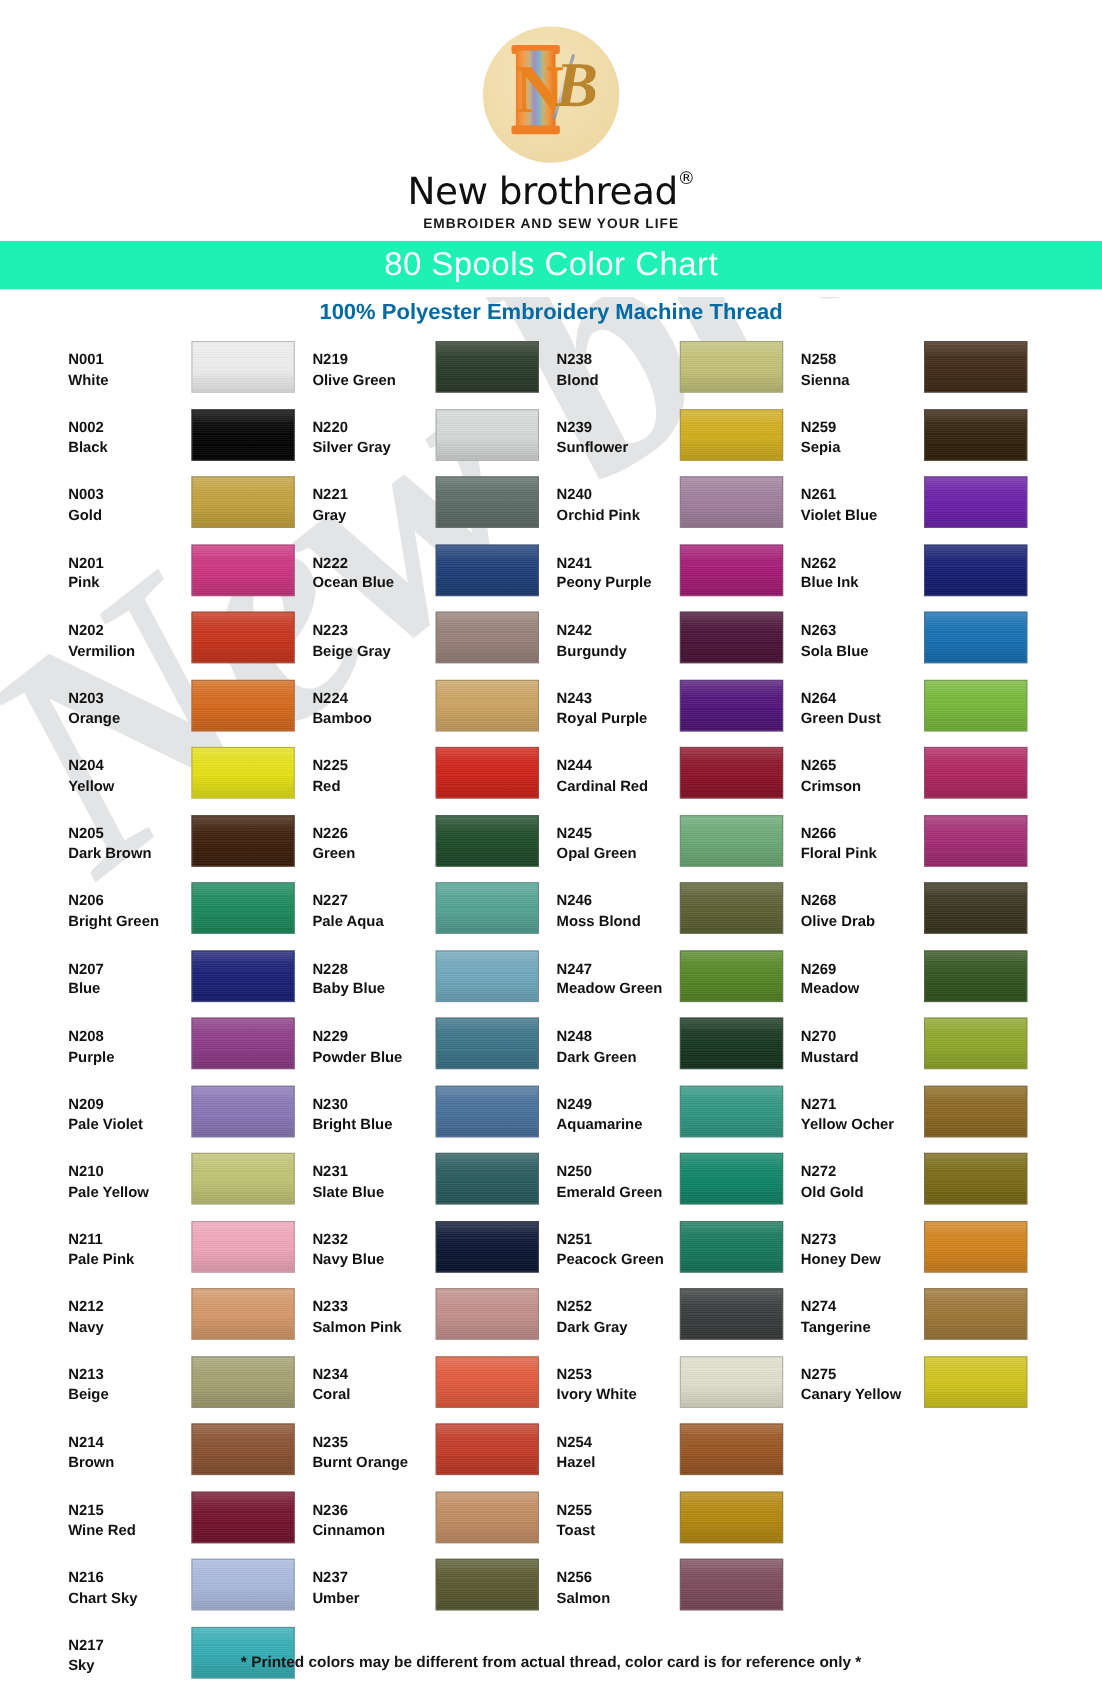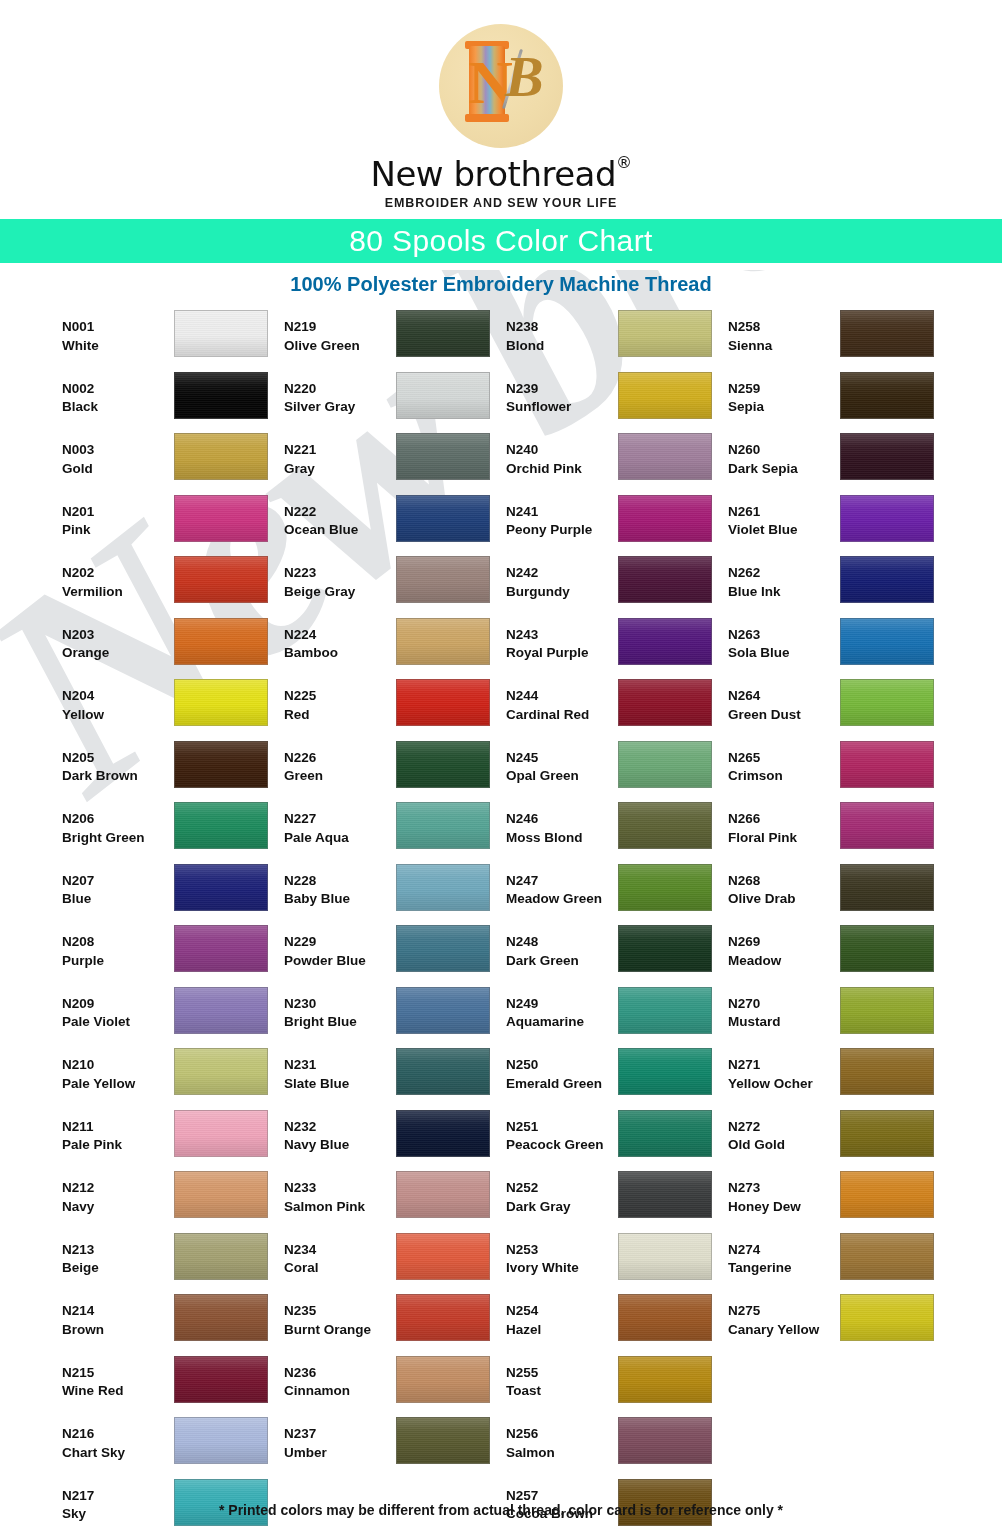--- a/index.html
+++ b/index.html
@@ -771,29 +771,20 @@
       </div>
       <div class="swatch-row">
         <div class="labels">
           <span class="code">N256</span>
           <span class="cname">Salmon</span>
         </div>
         <div class="chip" style="background: rgb(124, 75, 92);">
           <div class="sheen"></div>
         </div>
       </div>
-      <div class="swatch-row">
-        <div class="labels">
-          <span class="code">N257</span>
-          <span class="cname">Cocoa Brown</span>
-        </div>
-        <div class="chip" style="background: rgb(106, 76, 18);">
-          <div class="sheen"></div>
-        </div>
-      </div>
     </div>
     <div class="color-column">
       <div class="swatch-row">
         <div class="labels">
           <span class="code">N258</span>
           <span class="cname">Sienna</span>
         </div>
         <div class="chip" style="background: rgb(64, 43, 23);">
           <div class="sheen"></div>
         </div>
@@ -802,29 +793,20 @@
         <div class="labels">
           <span class="code">N259</span>
           <span class="cname">Sepia</span>
         </div>
         <div class="chip" style="background: rgb(51, 35, 13);">
           <div class="sheen"></div>
         </div>
       </div>
       <div class="swatch-row">
         <div class="labels">
-          <span class="code">N260</span>
-          <span class="cname">Dark Sepia</span>
-        </div>
-        <div class="chip" style="background: rgb(48, 18, 31);">
-          <div class="sheen"></div>
-        </div>
-      </div>
-      <div class="swatch-row">
-        <div class="labels">
           <span class="code">N261</span>
           <span class="cname">Violet Blue</span>
         </div>
         <div class="chip" style="background: rgb(106, 31, 168);">
           <div class="sheen"></div>
         </div>
       </div>
       <div class="swatch-row">
         <div class="labels">
           <span class="code">N262</span>

